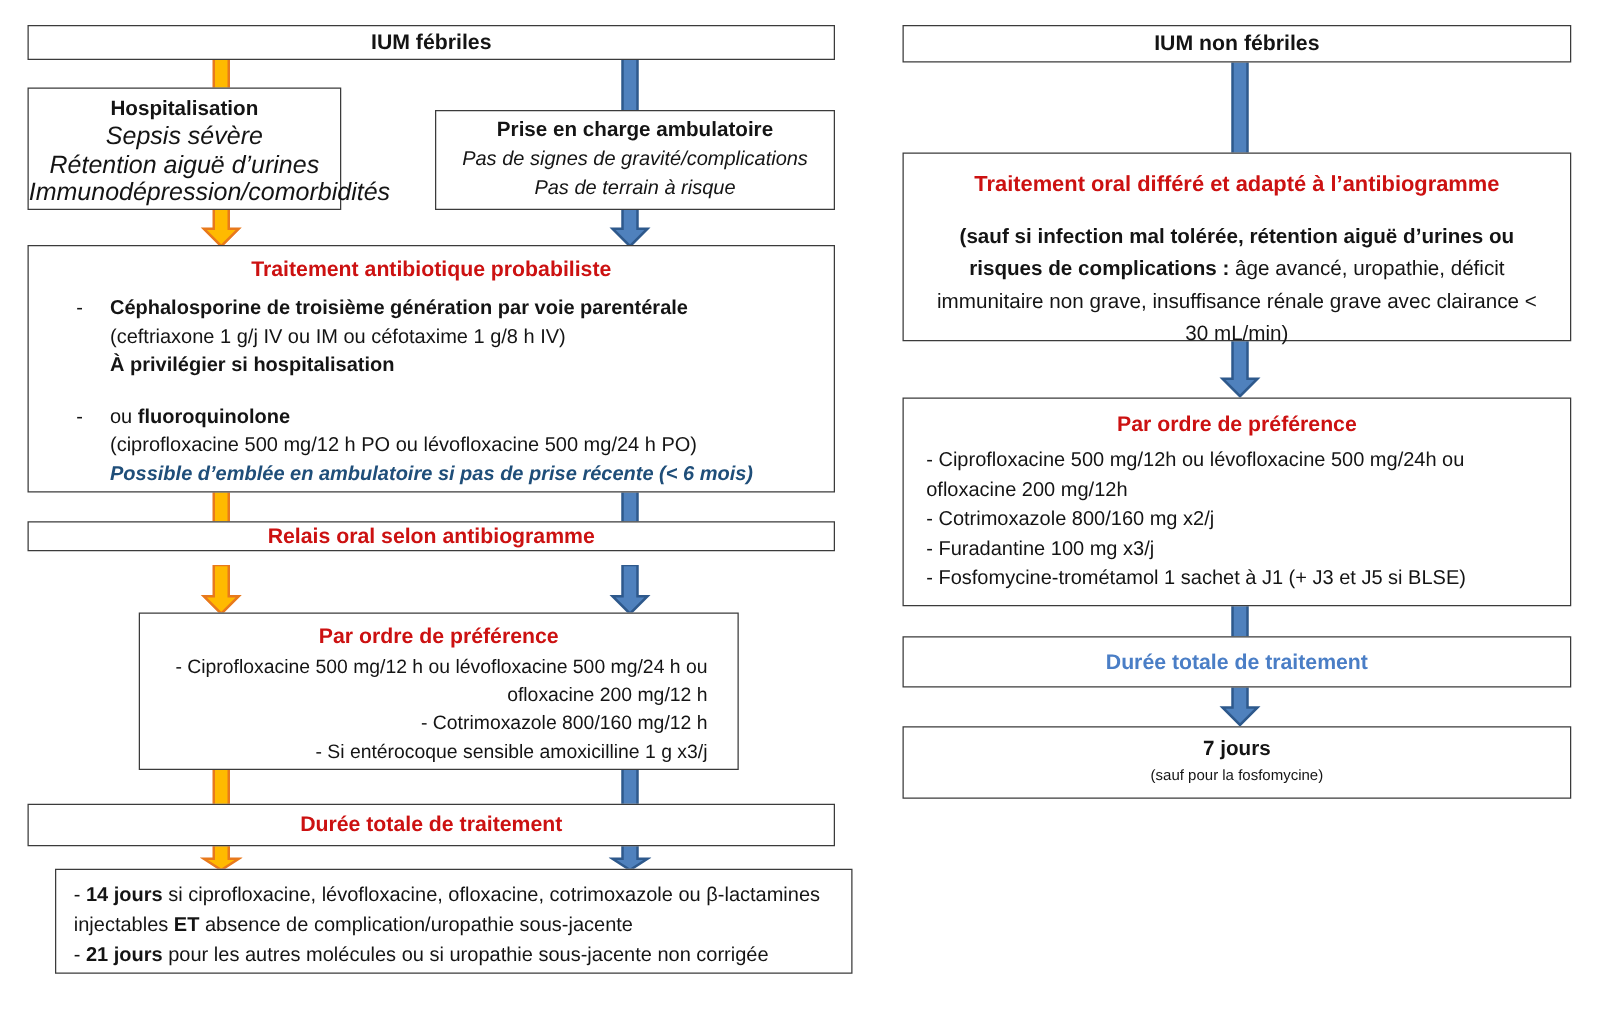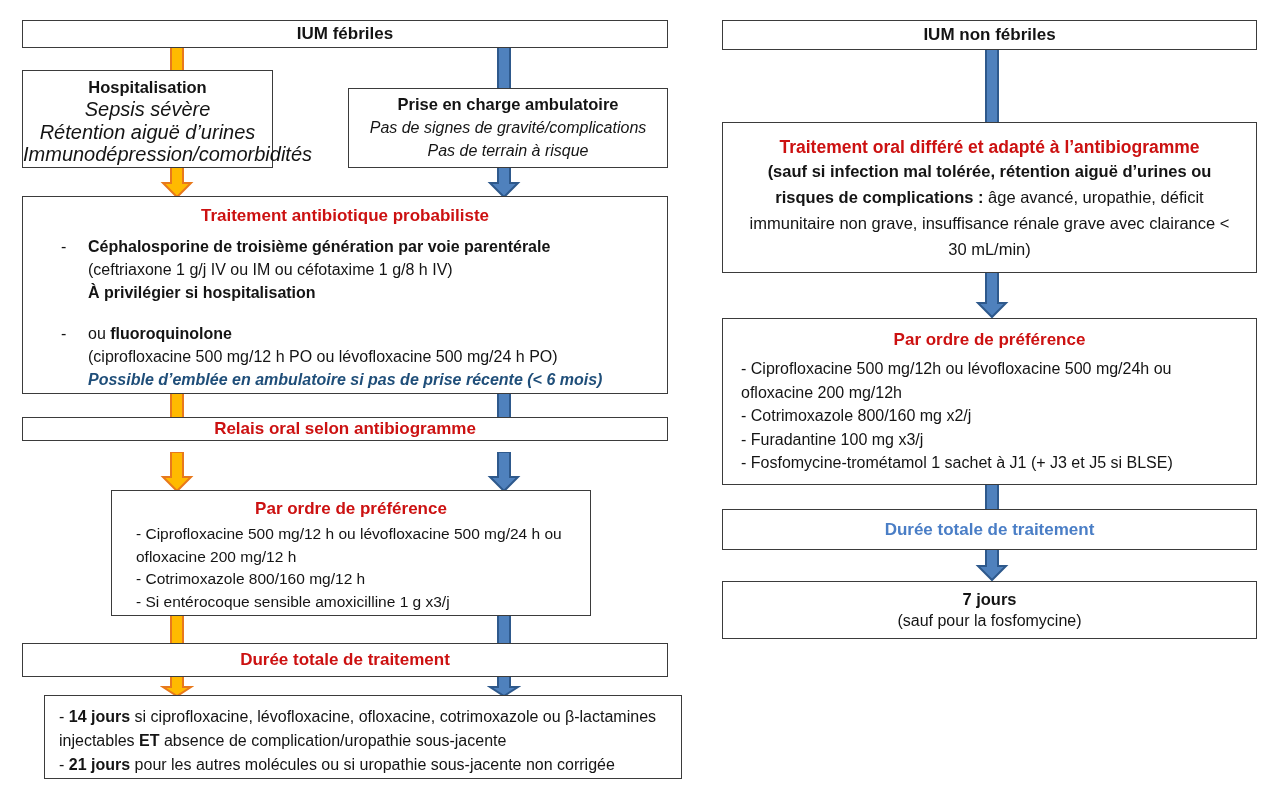--- a/index.html
+++ b/index.html
@@ -24,36 +24,36 @@
   #ambu .ln{font-size:16px;font-style:italic;line-height:23px;}
   #prob{left:22px;top:196px;width:646px;height:198px;padding:8px 18px 0 18px;}
   #prob .title{font-size:17px;font-weight:bold;text-align:center;margin-bottom:8px;line-height:22px;}
   #prob .item{display:flex;padding-left:20px;font-size:16px;line-height:23px;}
   #prob .item2{margin-top:18px;}
   #prob .dash{width:27px;flex:none;}
   #prob .itxt{flex:1;}
   #relais{left:22px;top:417px;width:646px;height:24px;}
   #prefL{left:111px;top:490px;width:480px;height:126px;padding:7px 24px 0 24px;}
   #prefL .title{font-size:17px;font-weight:bold;text-align:center;margin-bottom:4px;line-height:21px;}
-  #prefL .ln{font-size:15.5px;line-height:22.5px;max-width:432px;}
+  #prefL .ln{font-size:15.5px;line-height:22.5px;max-width:432px;text-align:right;}
   #dureeL{left:22px;top:643px;width:646px;height:34px;}
   #rules{left:20px;top:695px;width:638px;height:84px;padding:9px 14px 0 14px;margin-left:24px;}
   #rules p{margin:0;font-size:16px;line-height:24px;}
   
   #hdrR{left:722px;top:20px;width:535px;height:30px;}
   #differe{left:722px;top:122px;width:535px;height:151px;padding:13px 19px 0 19px;text-align:center;}
-  #differe .title{font-size:17.5px;font-weight:bold;line-height:22px;}
+  #differe .title{font-size:17.5px;font-weight:bold;margin-bottom:18px;line-height:22px;}
   #differe p{margin:0;font-size:16.5px;line-height:26px;}
   #prefR{left:722px;top:318px;width:535px;height:167px;padding:10px 18px 0 18px;}
   #prefR .title{font-size:17px;font-weight:bold;text-align:center;margin-bottom:6px;line-height:22px;}
   #prefR .ln{font-size:16px;line-height:23.5px;}
   #dureeR{left:722px;top:509px;width:535px;height:41px;}
   #finalR{left:722px;top:581px;width:535px;height:58px;}
   #finalR .days{font-size:16.5px;font-weight:bold;line-height:21px;}
-  #finalR .note{font-size:16px;line-height:21px;}
+  #finalR .note{font-size:12px;line-height:21px;}
   
   .arrow{position:absolute;z-index:1;}
   .arrow.orange polygon,.arrow.orange rect{fill:var(--orange-fill);stroke:var(--orange-stroke);stroke-width:2;}
   .arrow.blue polygon,.arrow.blue rect{fill:var(--blue-fill);stroke:var(--blue-stroke);stroke-width:2;}
 </style>
 </head>
 <body>
 
 <div class="canvas">
   <div id="arrow-layer">

